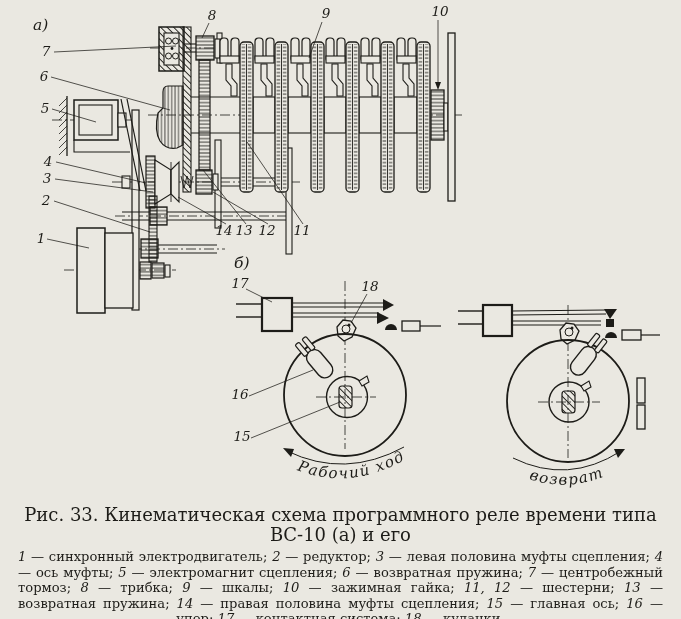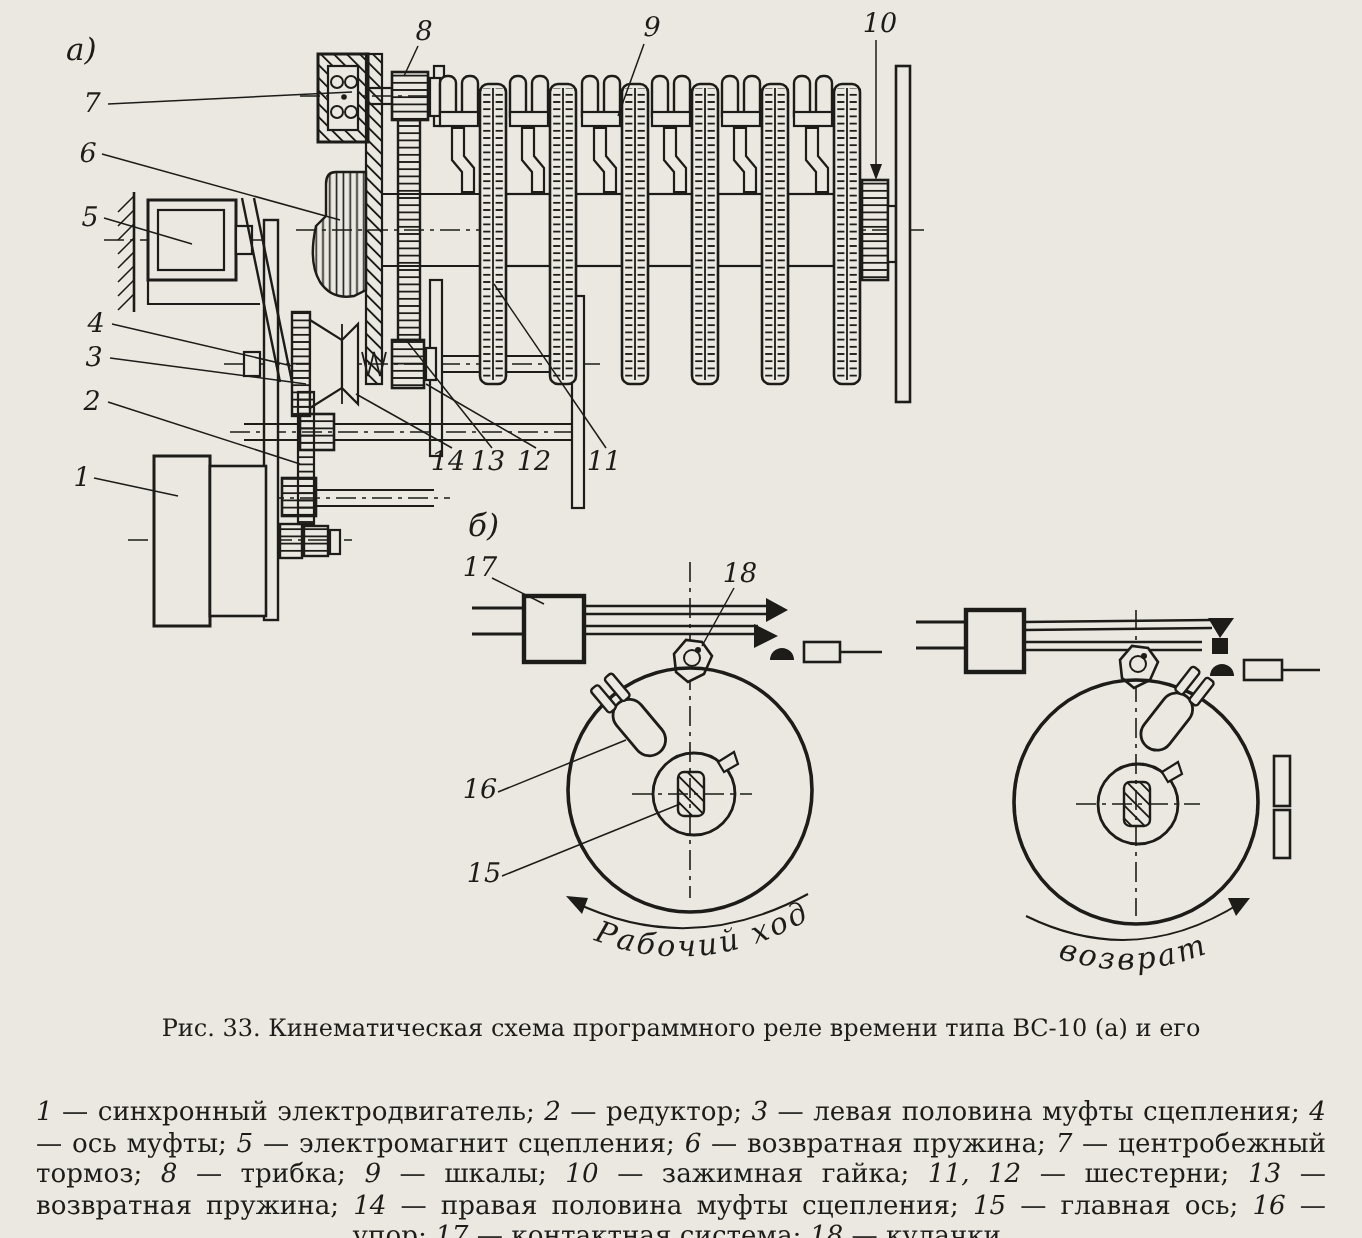--- a/index.html
+++ b/index.html
@@ -16,21 +16,21 @@
   .lbl { font-family:"DejaVu Serif", serif; font-style:italic; font-size:13.5px; }
   .lbl-big { font-family:"DejaVu Serif", serif; font-style:italic; font-size:15.5px; }
   .script-lbl { font-family:"DejaVu Serif", serif; font-style:italic; font-size:15px; letter-spacing:1.5px; }
   .ln   { stroke:var(--ink); fill:none; }
   .shape{ stroke:var(--ink); fill:var(--paper); }
   .ink  { fill:var(--ink); stroke:none; }
   .cl   { stroke:var(--ink); fill:none; stroke-width:0.8; stroke-dasharray:10 3 2 3; }
   .ldr  { stroke:var(--ink); fill:none; stroke-width:0.75; }
   .caption {
     position:absolute; left:0; top:505px; width:681px;
-    text-align:center; font-size:12px; line-height:19.5px;
+    text-align:center; font-size:18px; line-height:19.5px;
   }
   .legend {
     position:absolute; left:18px; top:549px; width:645px;
     font-size:13.1px; line-height:15.6px;
     text-align:justify; text-align-last:center;
   }
   .legend i { font-style:italic; }
 </style>
 </head>
 <body>

